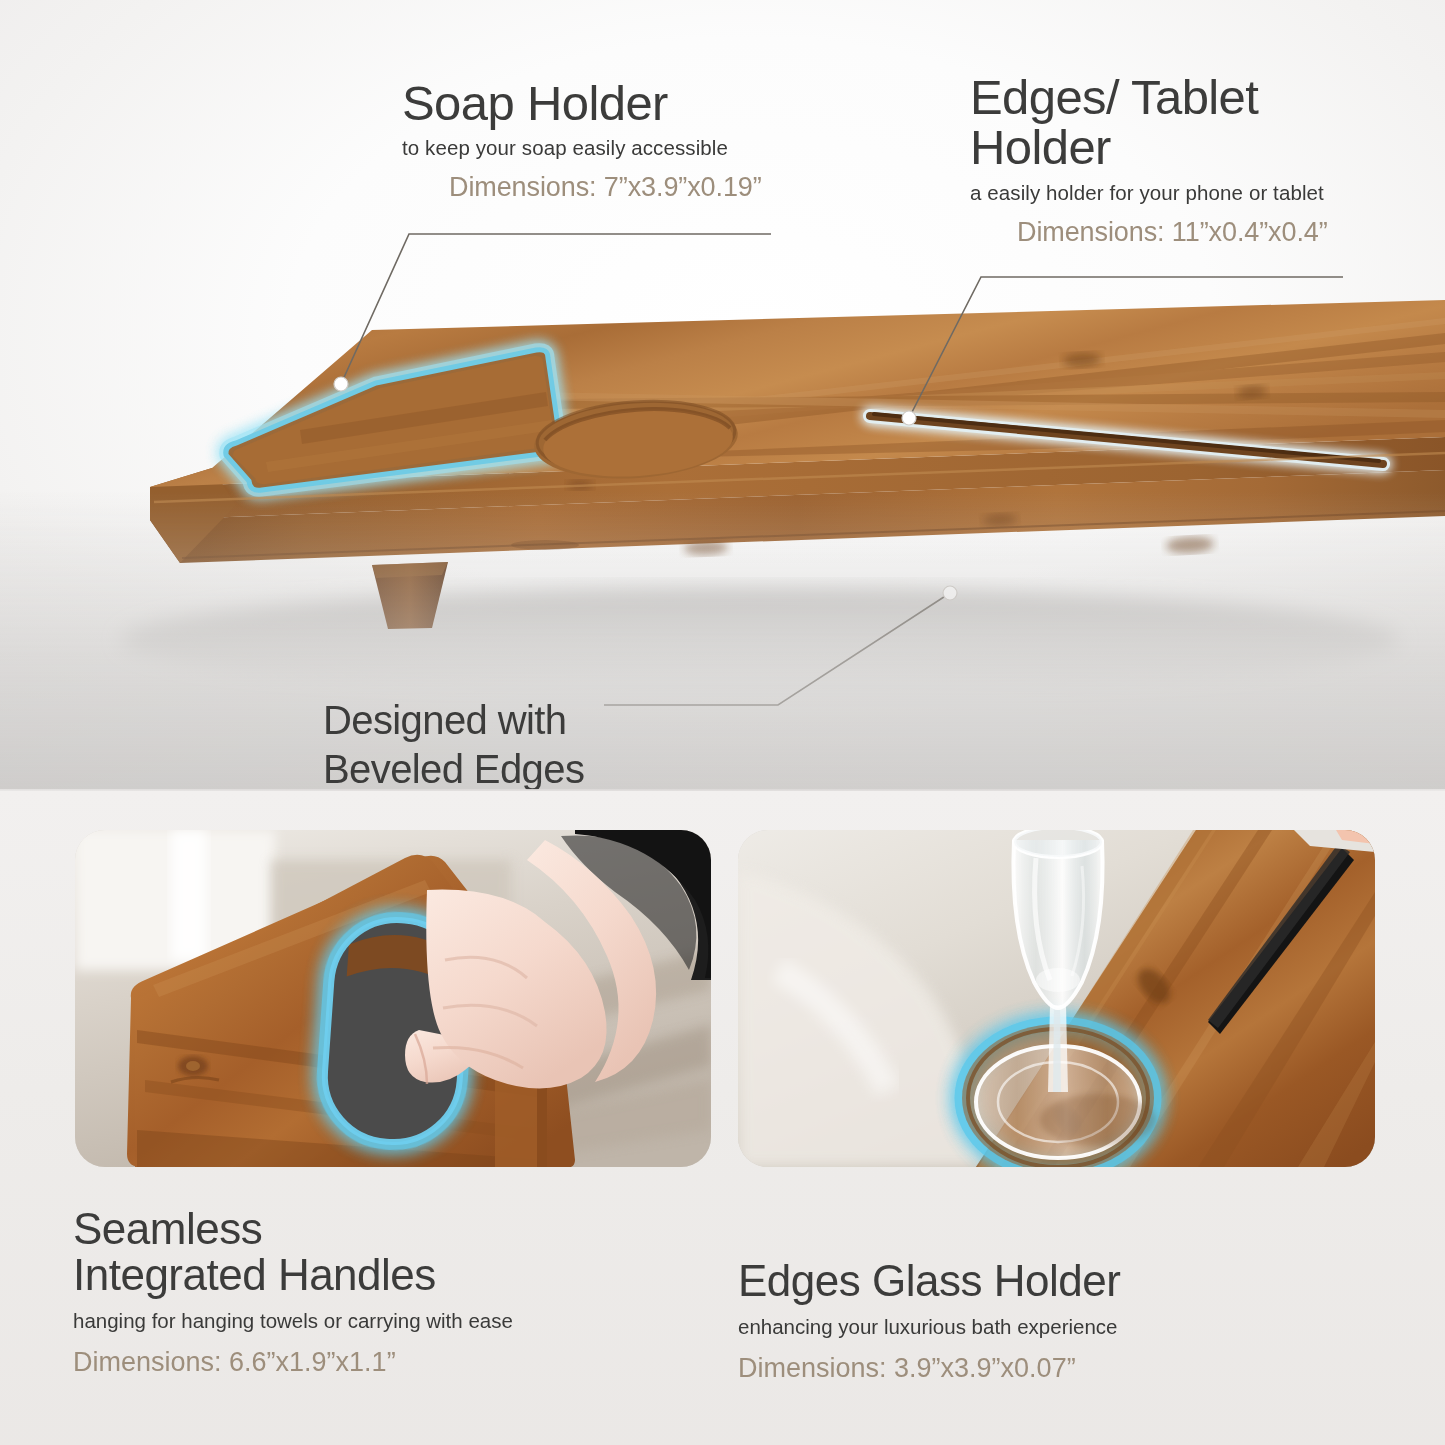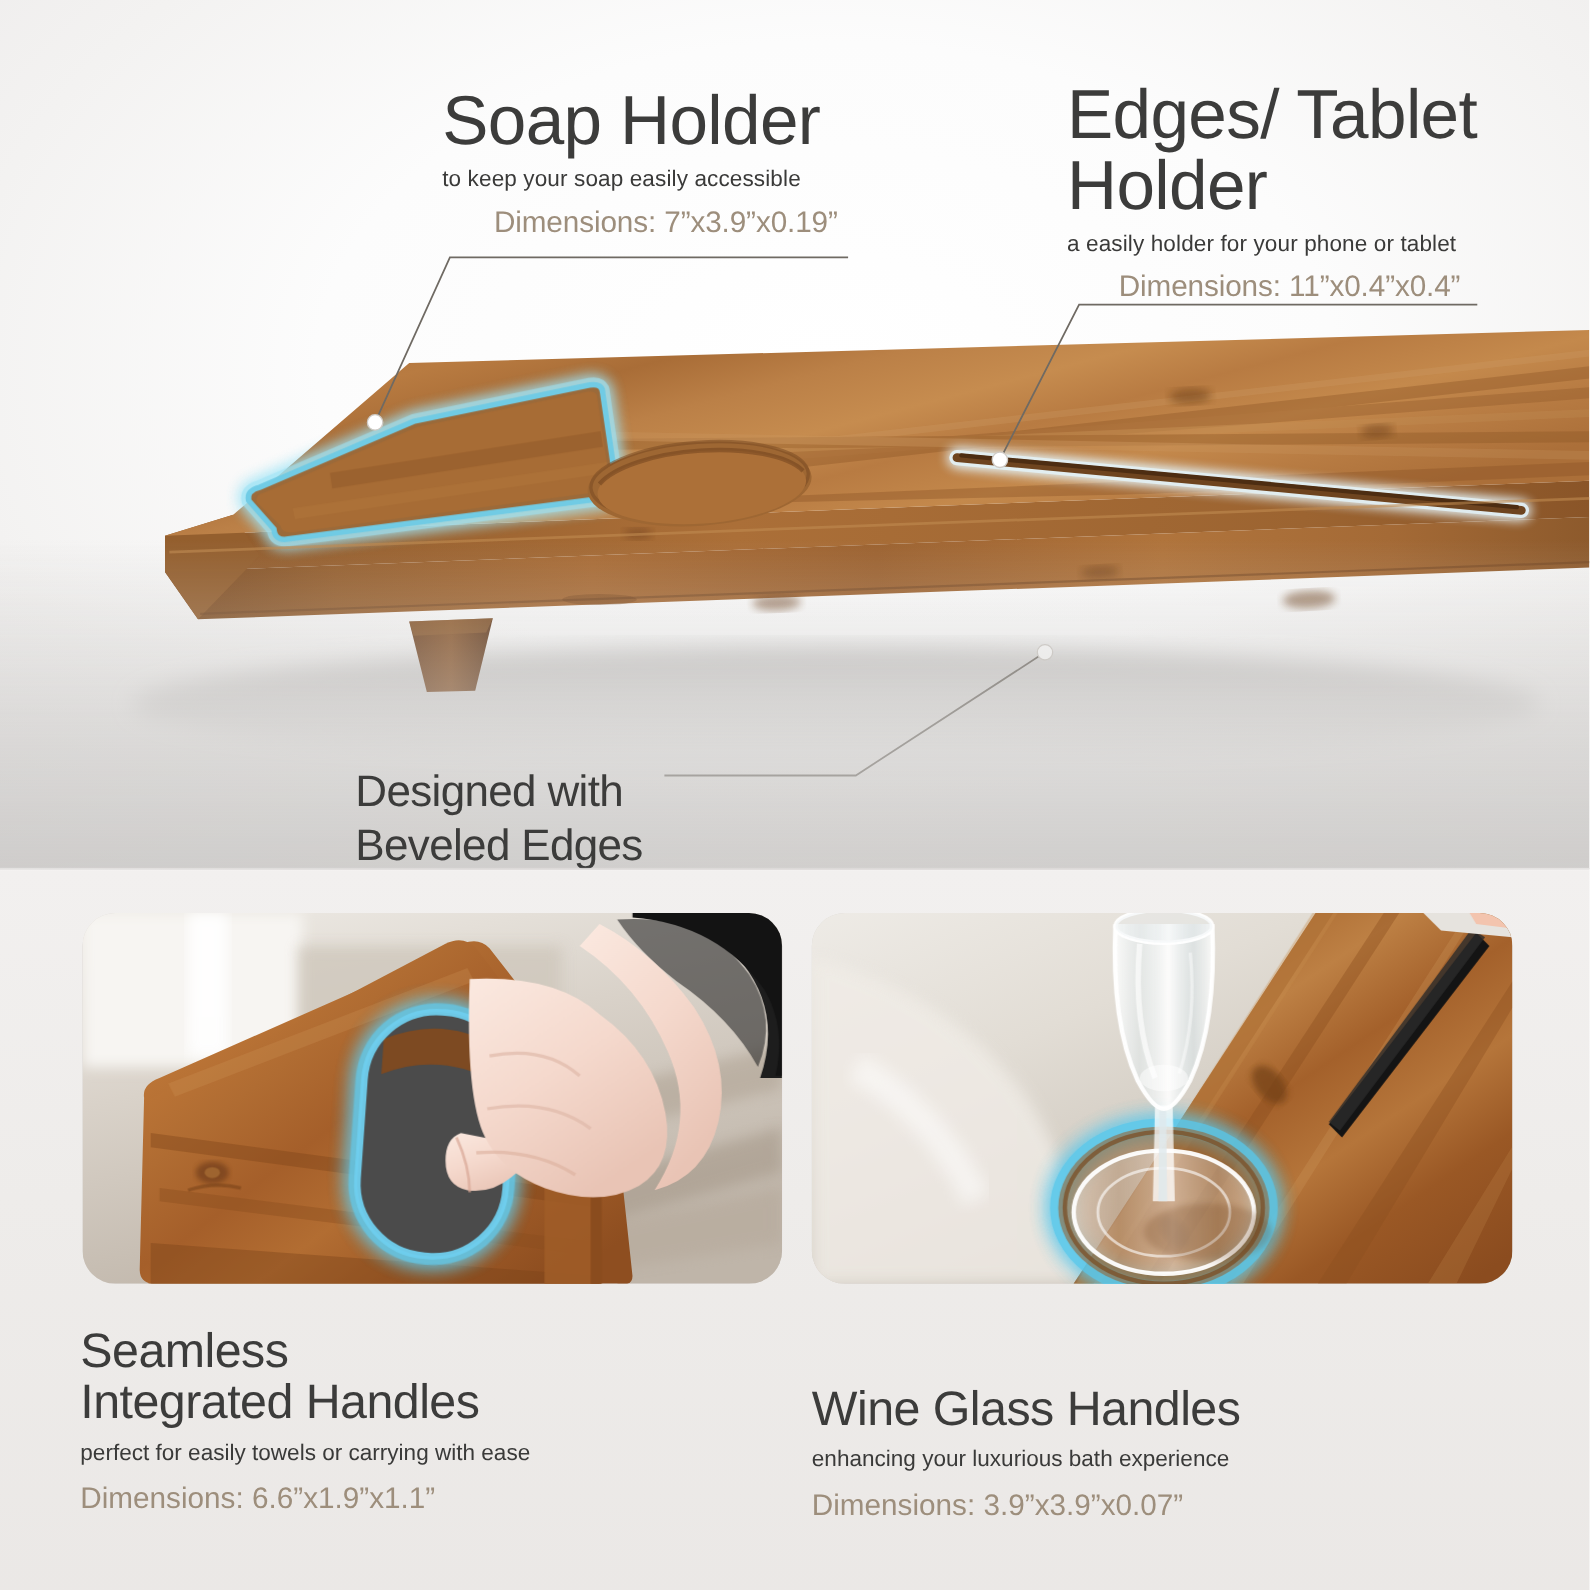--- a/index.html
+++ b/index.html
@@ -25,21 +25,21 @@
   }
   #hero .floor-shade {
     position: absolute; left: 0; bottom: 0; width: 100%; height: 300px;
     background: linear-gradient(to bottom, rgba(215,213,211,0) 0%, rgba(203,201,199,0.55) 55%, rgba(196,194,192,0.75) 100%);
     pointer-events: none;
   }
 
   
   .callout { position: absolute; }
   .c-title {
-    color: #3c3c3b; font-size: 63px; line-height: 1.03;
+    color: #3c3c3b; font-size: 49px; line-height: 1.03;
     font-weight: 400; letter-spacing: -0.6px; white-space: pre-line;
   }
   .c-sub {
     color: #3a3a39; font-size: 20.5px; line-height: 1.3; margin-top: 7px;
     letter-spacing: 0.1px;
   }
   .c-dim {
     color: #9d8e7c; font-size: 27px; line-height: 1.2; margin-top: 9px;
     letter-spacing: -0.1px;
     margin-left: 47px;
@@ -447,23 +447,23 @@
           <ellipse cx="320" cy="150" rx="22" ry="12" fill="#ffffff" opacity="0.5"></ellipse>
 
           <ellipse cx="360" cy="290" rx="58" ry="26" fill="#6d3c16" opacity="0.25" filter="url(#wblur3)"></ellipse>
         </g>
       </svg>
     </div>
 
     <div class="cap" id="cap-handles">
       <div class="cap-title">Seamless
 Integrated Handles</div>
-      <div class="cap-sub">perfect for easily towels or carrying with ease</div>
+      <div class="cap-sub">hanging for hanging towels or carrying with ease</div>
       <div class="cap-dim">Dimensions: 6.6”x1.9”x1.1”</div>
     </div>
 
     <div class="cap" id="cap-wine">
-      <div class="cap-title">Wine Glass Handles</div>
+      <div class="cap-title">Edges Glass Holder</div>
       <div class="cap-sub">enhancing your luxurious bath experience</div>
       <div class="cap-dim">Dimensions: 3.9”x3.9”x0.07”</div>
     </div>
   </div>
 </div>
 
 </body></html>

